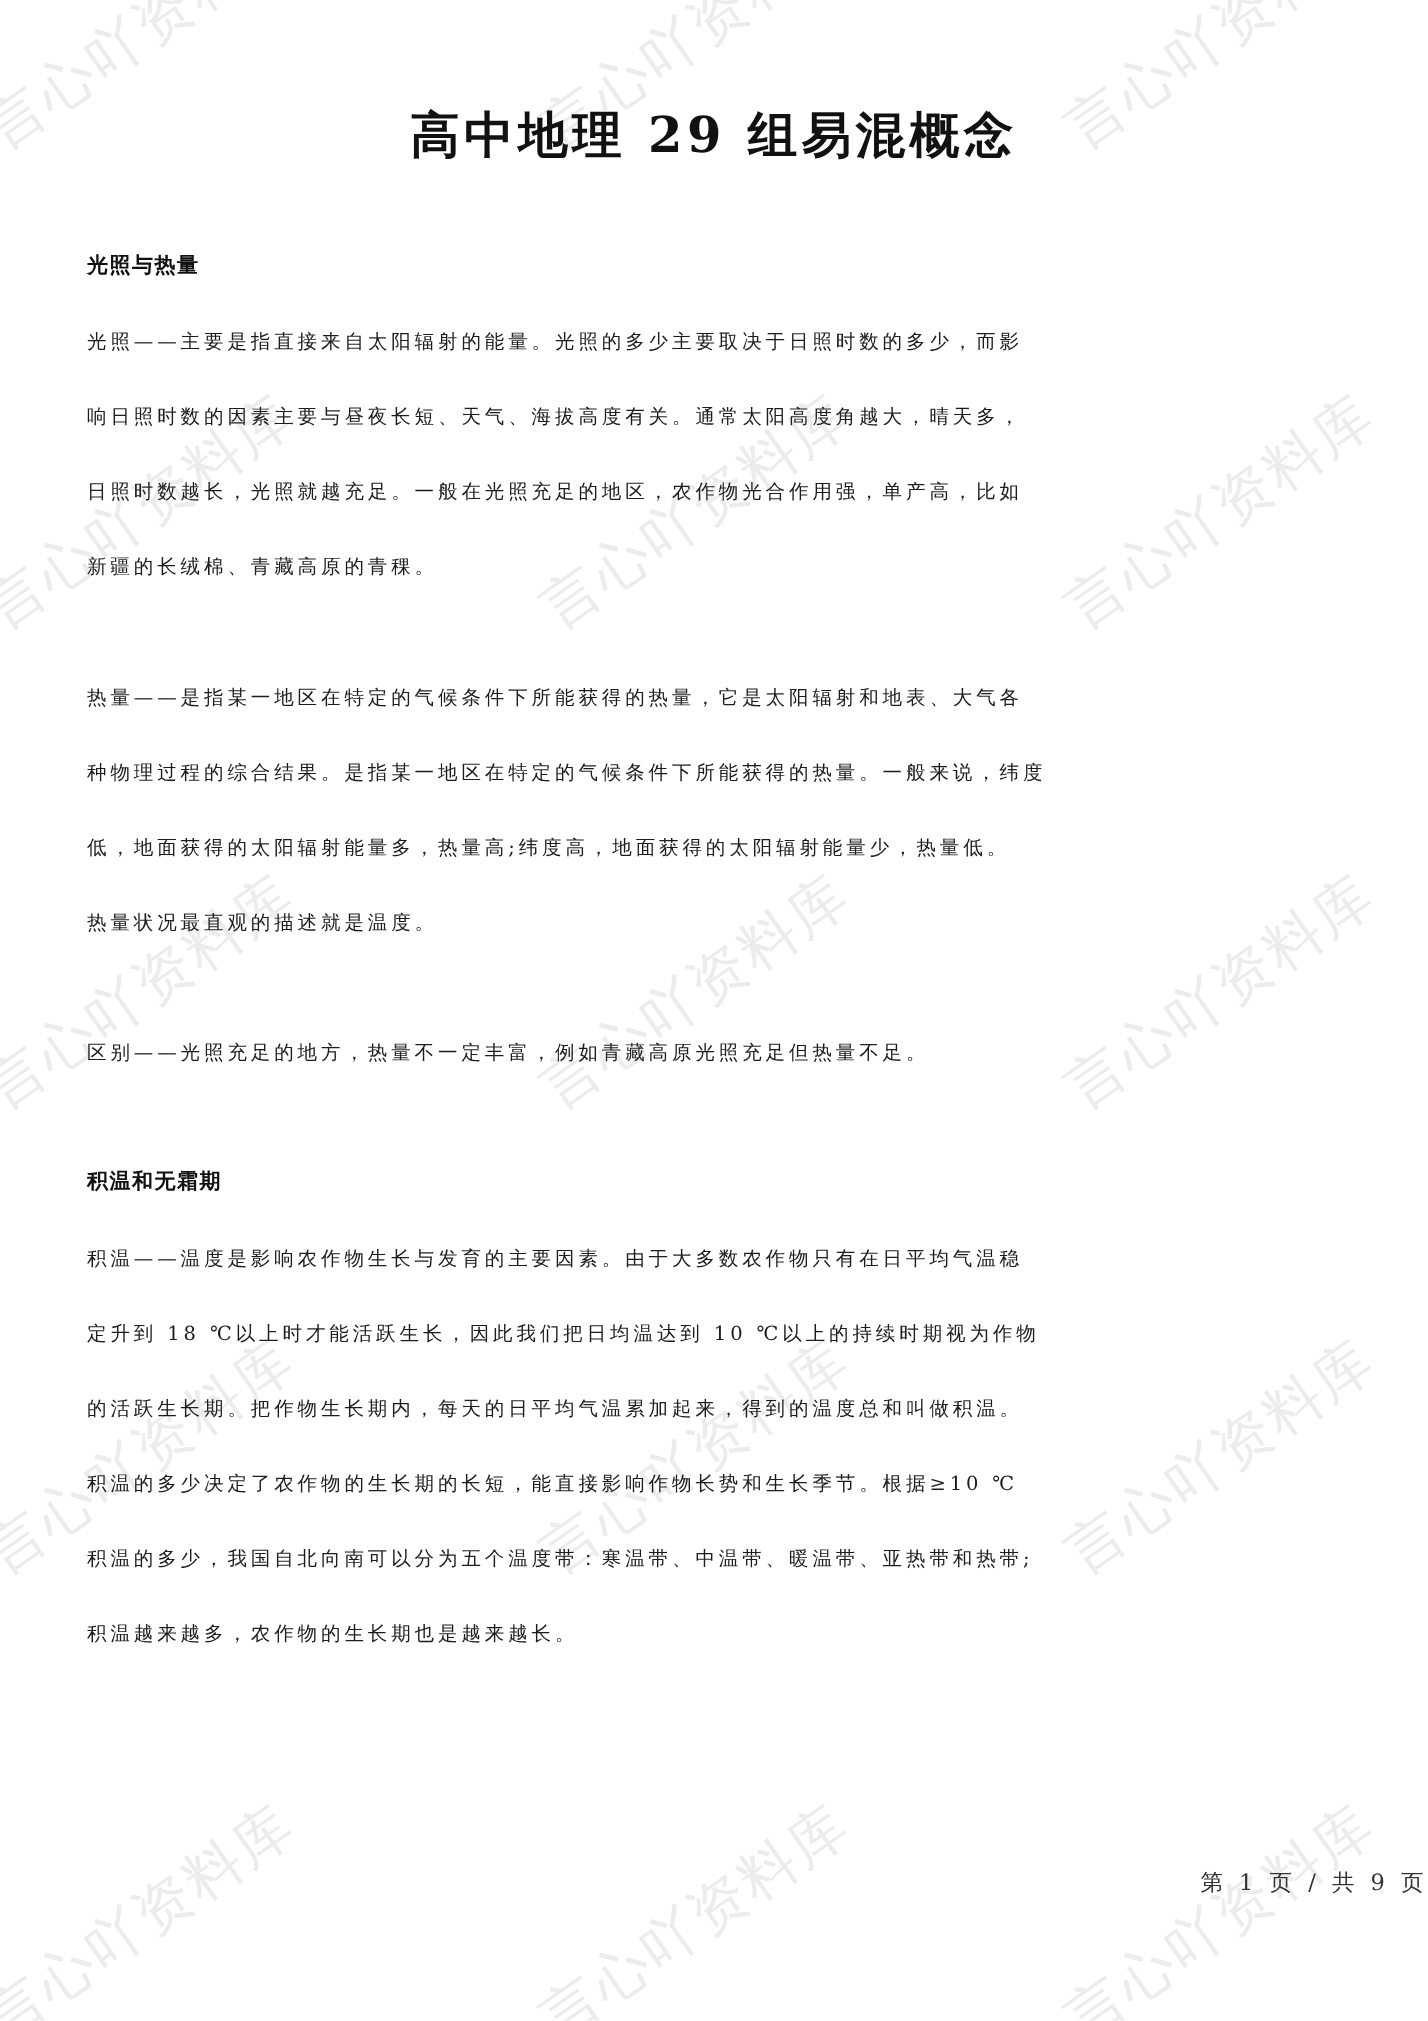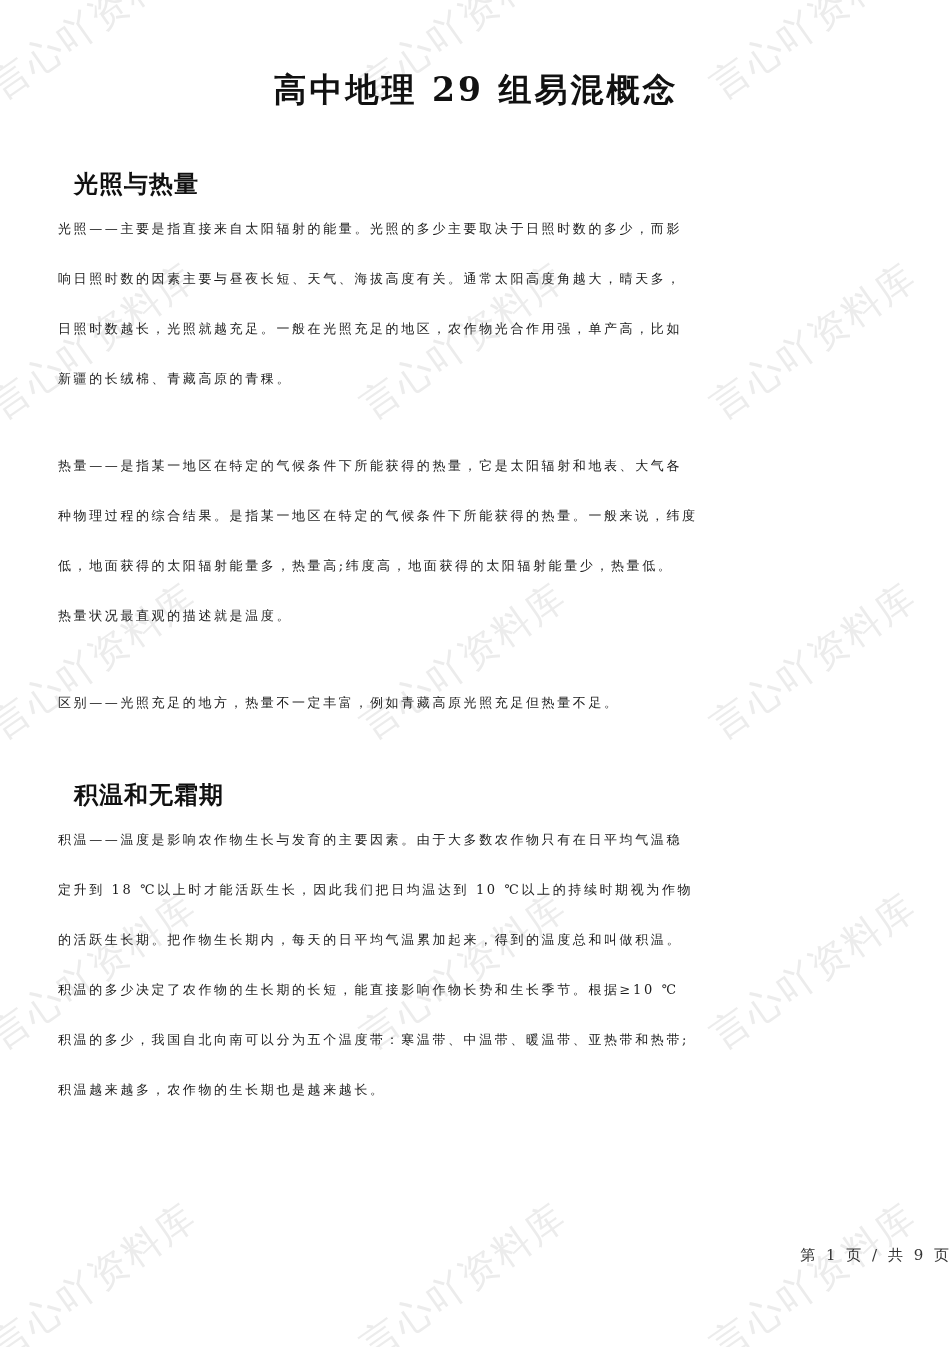--- a/index.html
+++ b/index.html
@@ -4,21 +4,21 @@
   <style>
     html, body { margin: 0; padding: 0; background: #ffffff; }
     body { width: 952px; height: 1347px; position: relative; overflow: hidden;
            font-family: "DejaVu Serif", "Liberation Serif", serif; color: #1a1a1a; }
     .page { position: absolute; left: 0; top: 0; width: 952px; height: 1347px; }
     .watermark-layer { position: absolute; inset: 0; pointer-events: none; overflow: hidden; }
     .wm { position: absolute; font-family: "DejaVu Sans", sans-serif; font-size: 38px; color: #ececec;
           transform: rotate(-35deg); transform-origin: left bottom; white-space: nowrap; letter-spacing: 2px; }
     .title { position: absolute; top: 68px; left: 0; width: 952px; text-align: center;
              font-size: 33px; font-weight: bold; letter-spacing: 3px; color: #111; }
-    .heading { position: absolute; left: 74px; font-size: 24px; font-weight: bold; letter-spacing: 1px; color: #111; }
+    .heading { position: absolute; left: 58px; font-size: 14px; font-weight: bold; letter-spacing: 1px; color: #111; }
     .para { position: absolute; left: 58px; width: 836px; font-size: 13px; line-height: 50px;
             text-align: justify; text-align-last: left; letter-spacing: 2.6px; color: #1c1c1c; }
     .para .line { display: block; height: 50px; white-space: nowrap; }
     .footer { position: absolute; top: 1246px; left: 0; width: 952px; text-align: right;
               font-size: 15px; color: #333; letter-spacing: 3px; }
   </style>
 </head>
 <body>
 
 <div class="page">

